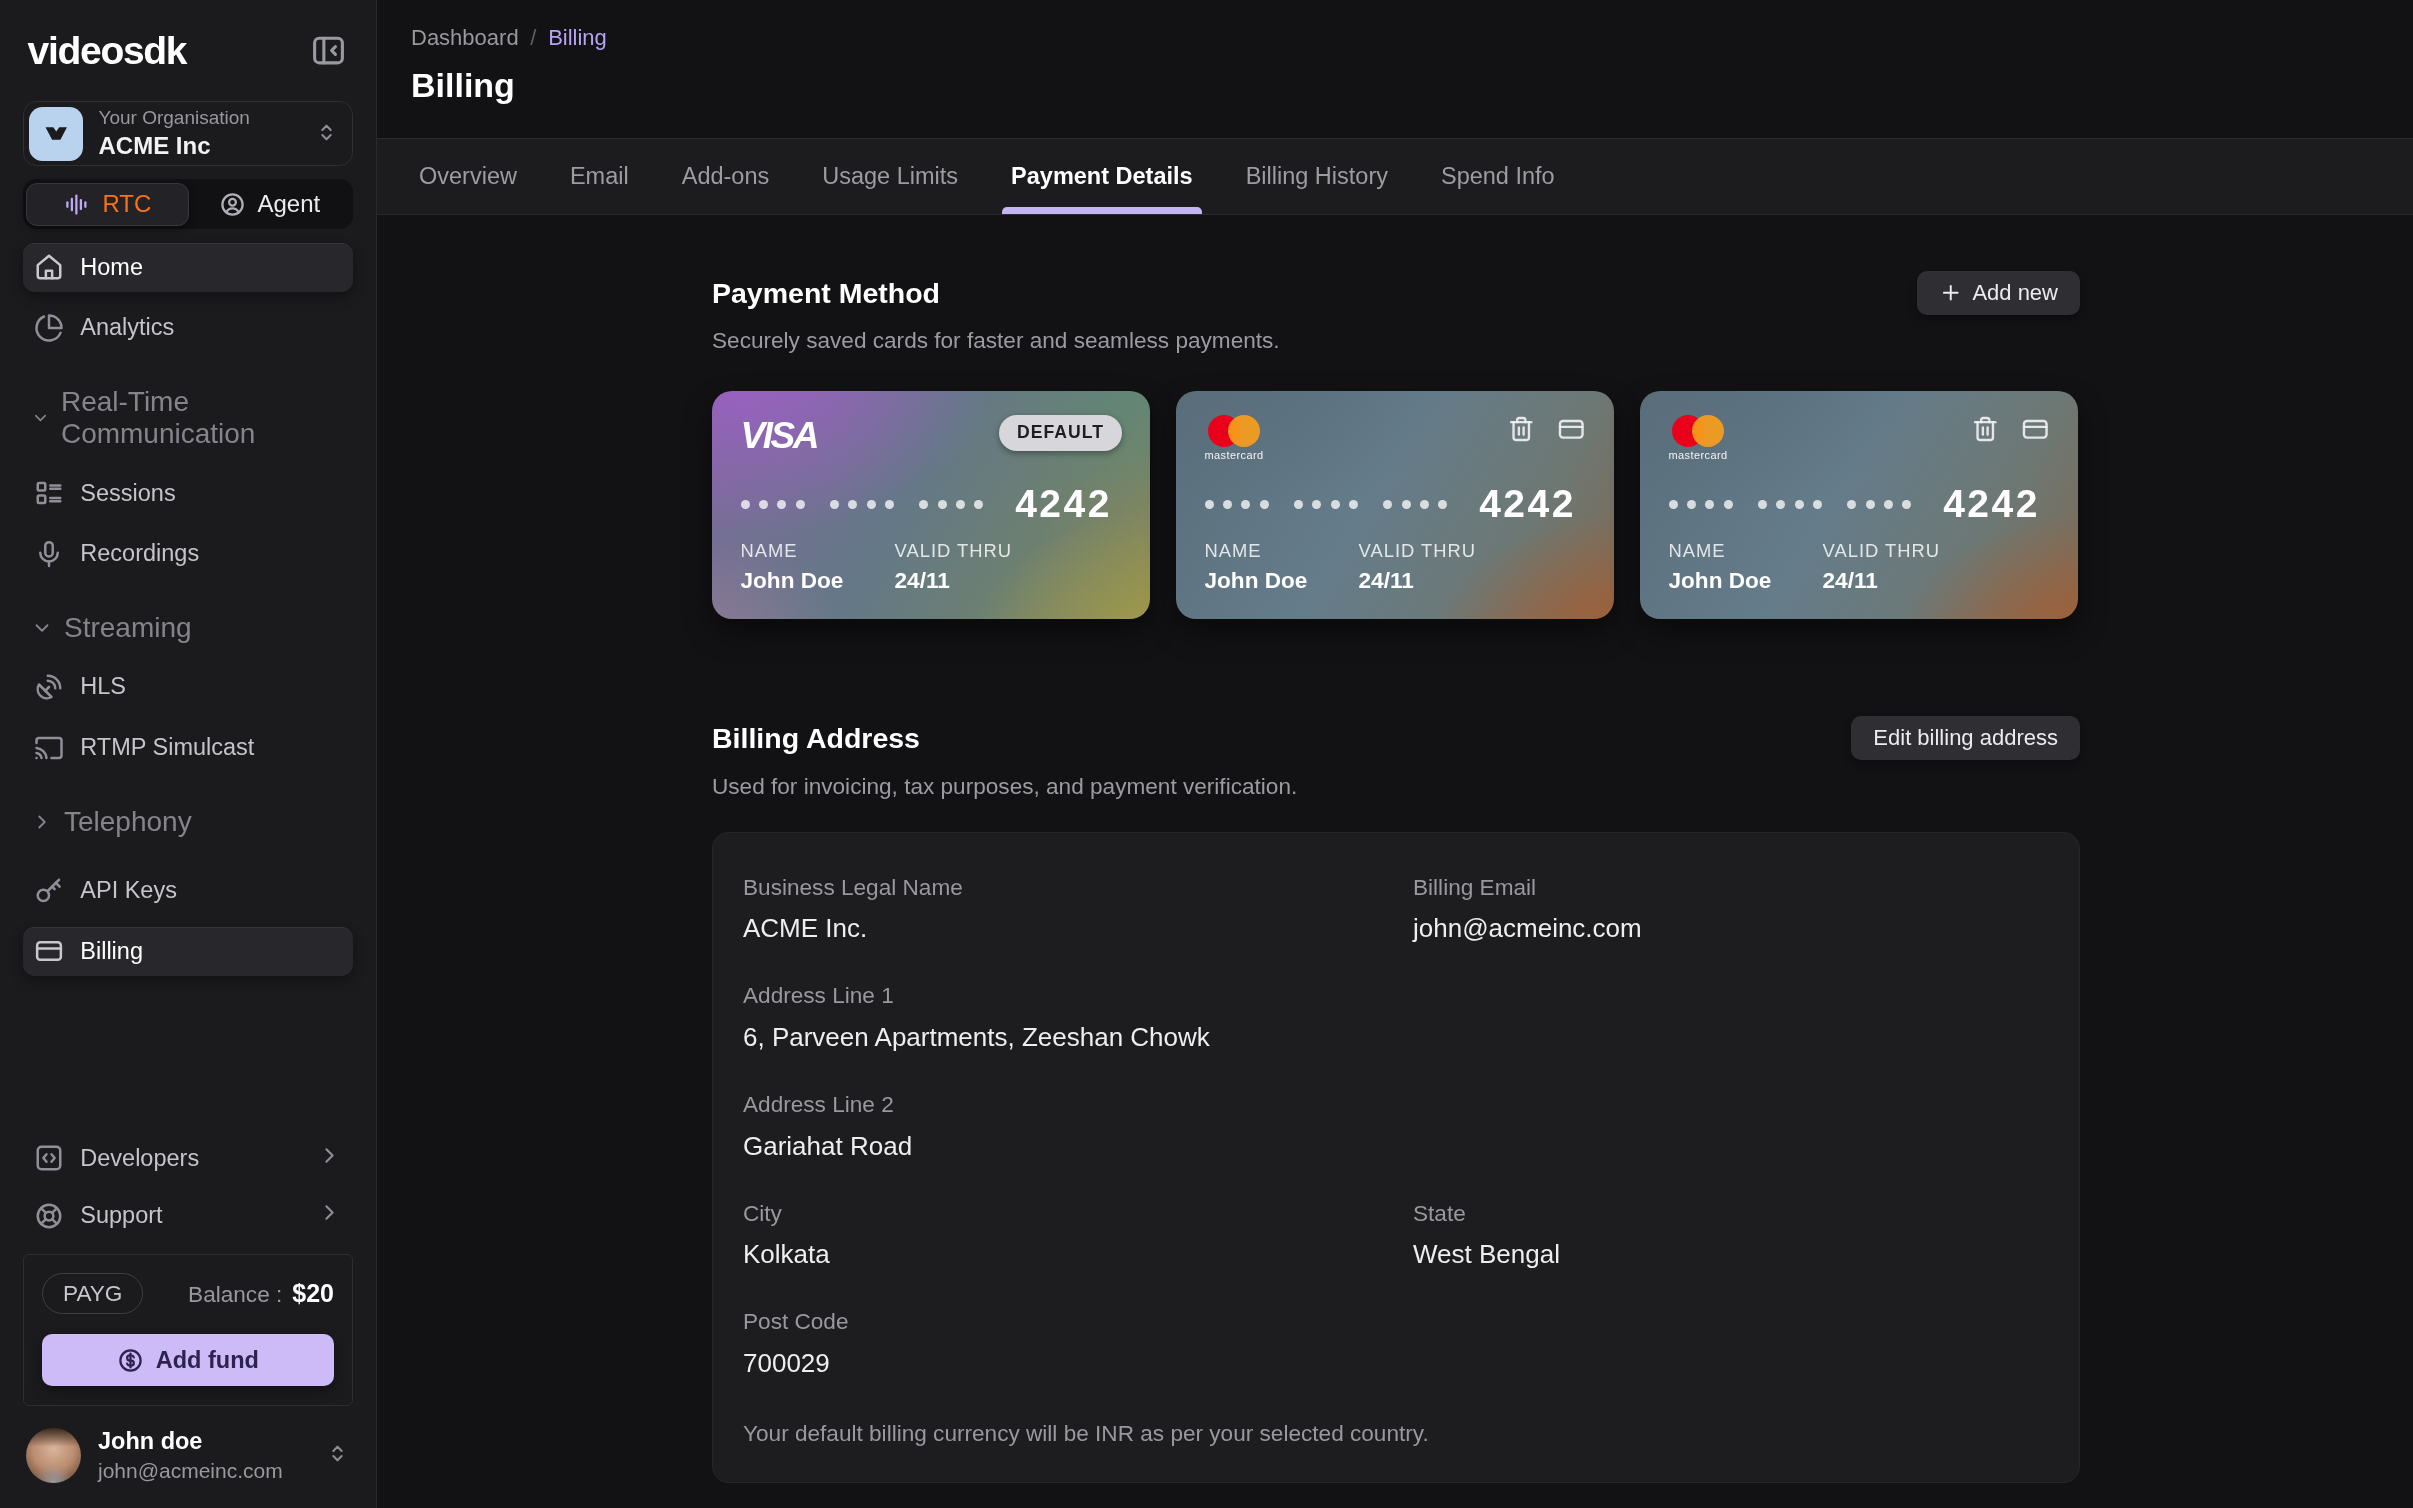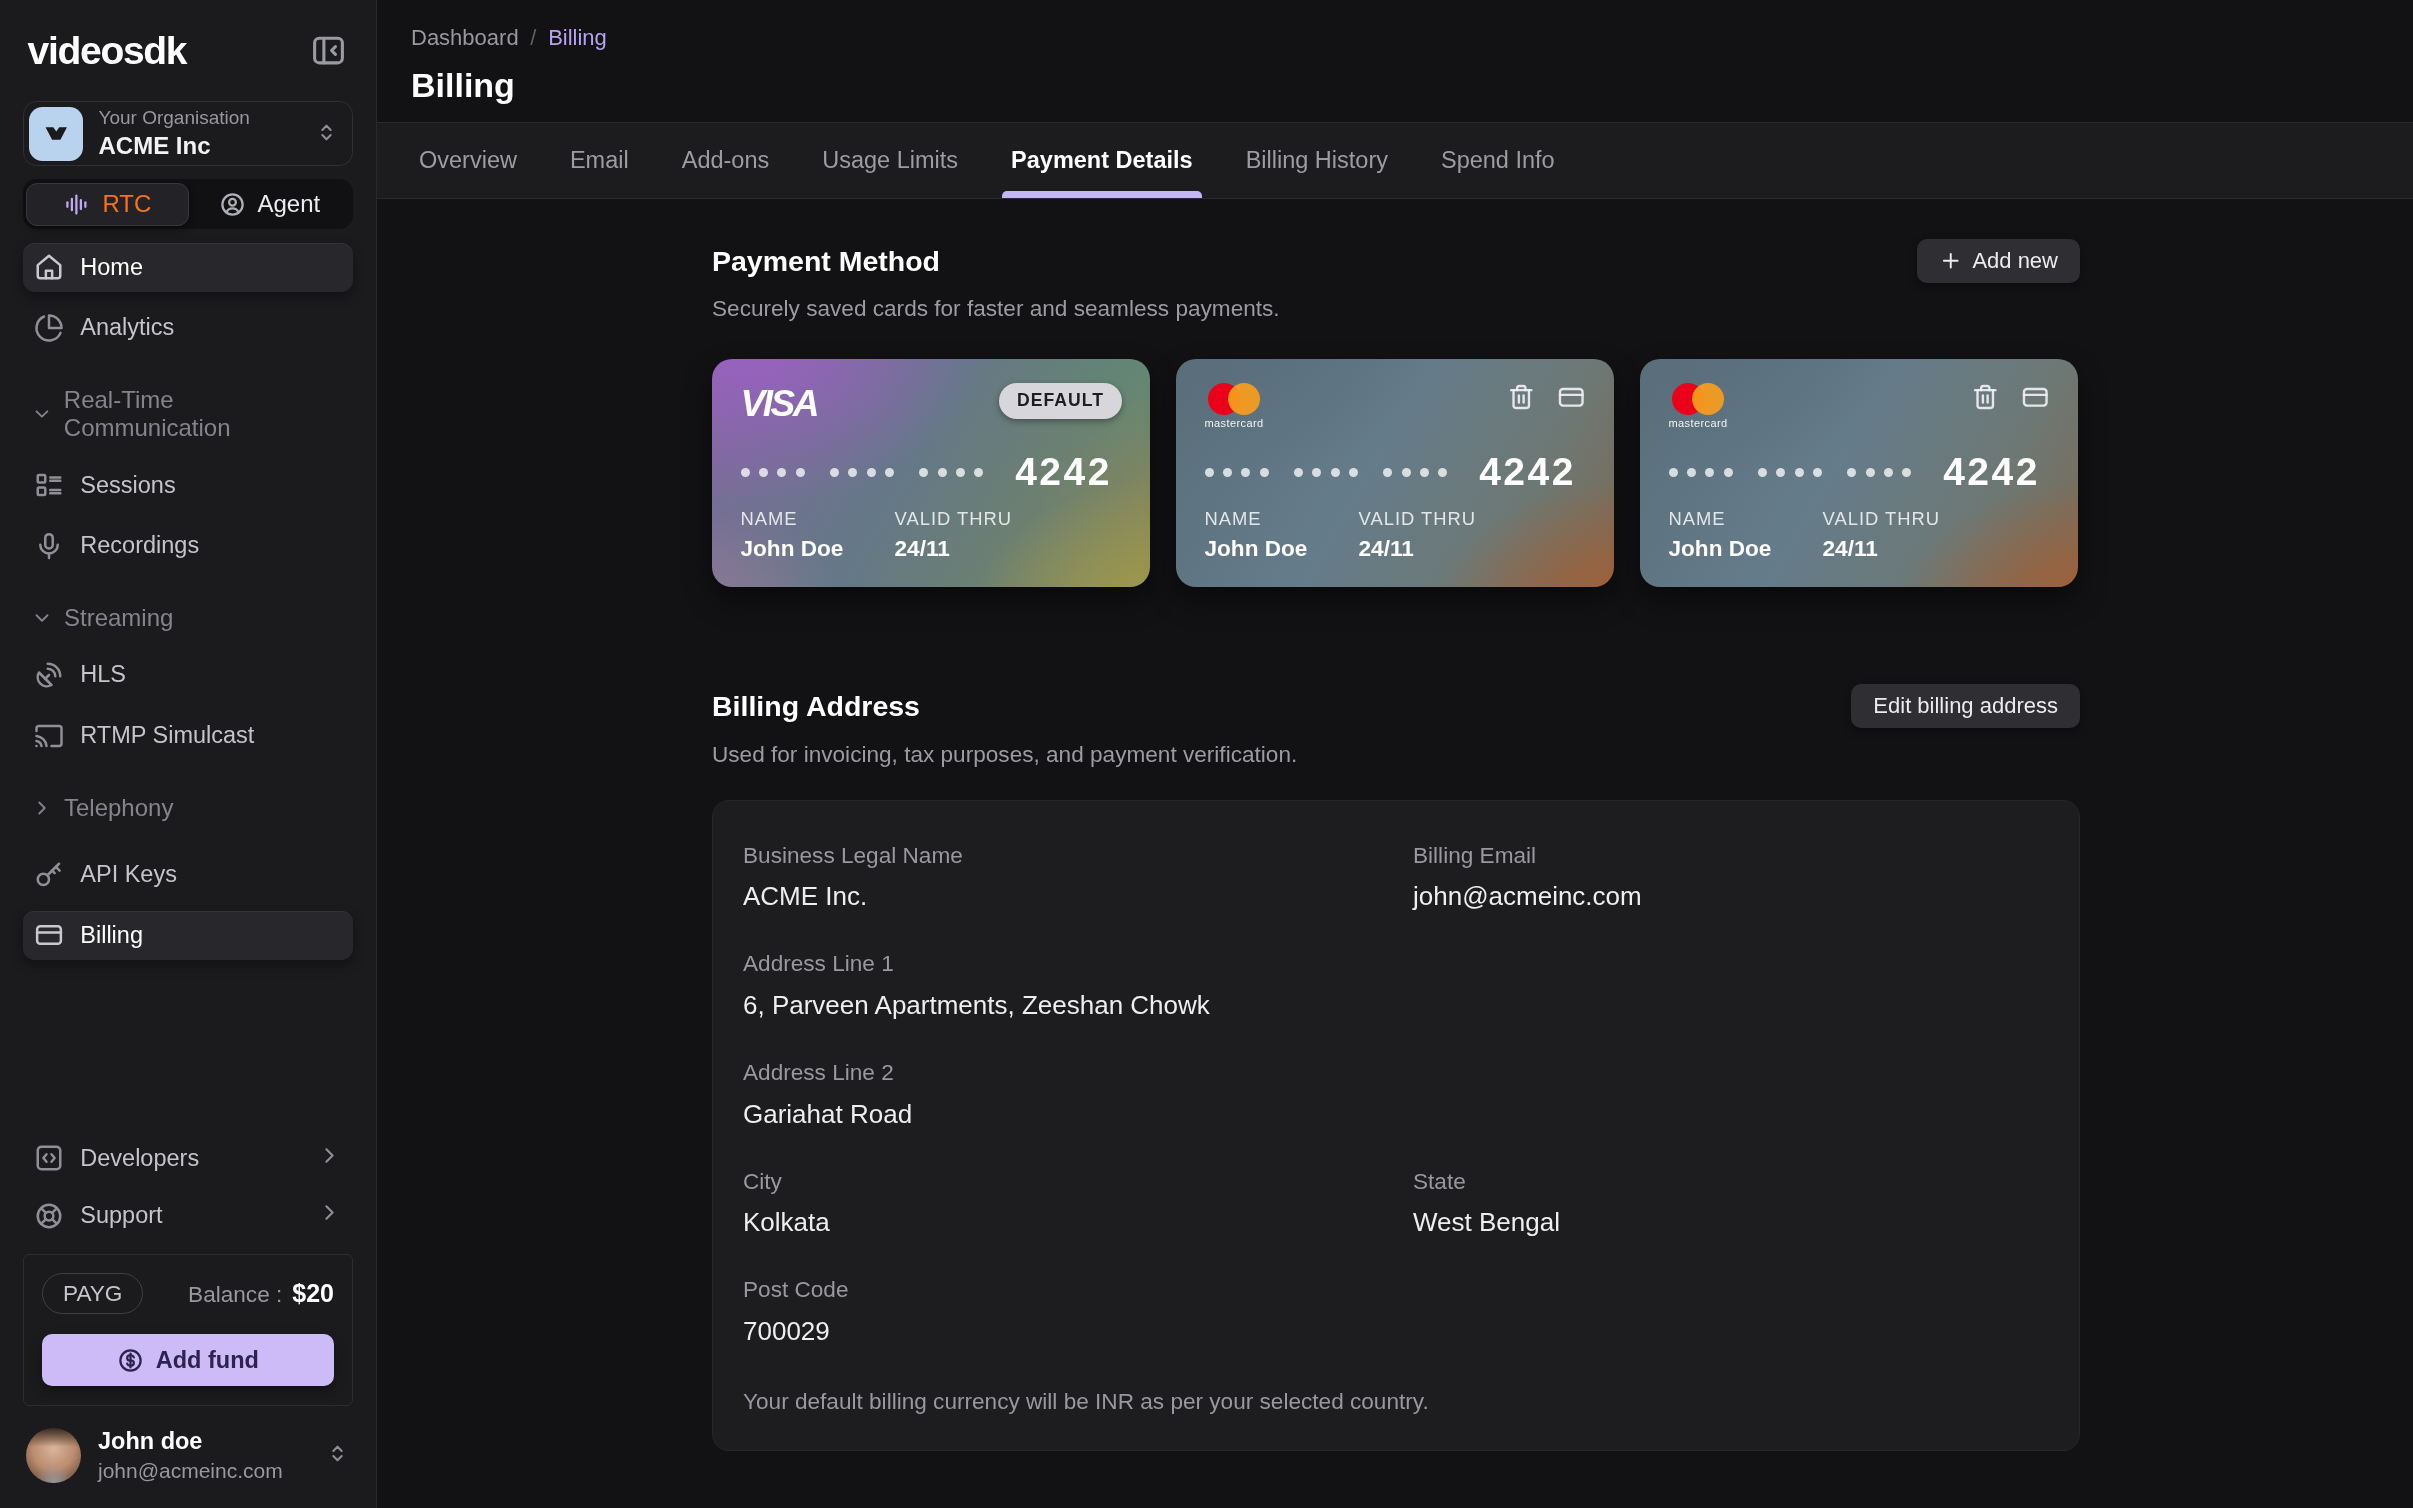--- a/index.html
+++ b/index.html
@@ -47,21 +47,21 @@
 
   .nav { margin-top: 13.4px; display: flex; flex-direction: column; }
   .nav-item {
     height: 49px; border-radius: 11.7px; display: flex; align-items: center; gap: 16px;
     padding: 0 11.7px; font-size: 23.5px; color: #c4c4ca; margin-bottom: 11.7px;
   }
   .nav-item svg { width: 30px; height: 30px; color: #8f8f97; }
   .nav-item.active { background: #28282c; color: #fff; box-shadow: inset 0 0.8px 0 rgba(255,255,255,.08), 0 5px 11.7px rgba(0,0,0,.35); }
   .nav-item.active svg { color: #c8c8ce; }
   .section-head {
-    display: flex; align-items: center; gap: 11px; color: #84848c; font-size: 24px;
+    display: flex; align-items: center; gap: 11px; color: #84848c; font-size: 28px;
     padding: 0 8.4px; margin: 22px 0 18.4px;
   }
   .section-head svg { width: 22px; height: 22px; }
   .side-spacer { flex: 1; }
 
   .bottom-item { margin-bottom: 8.4px; }
   .bottom-item .chev-r { margin-left: auto; color: #8d8d95; }
   .bottom-item .chev-r svg { width: 25px; height: 25px; }
 
   .payg-box { margin-top: 5px; border: 1.3px solid #2c2c31; border-radius: 6px; padding: 18.4px 18.4px 18.4px; }
@@ -83,21 +83,21 @@
     background:
       linear-gradient(to bottom, rgba(52,38,28,.95) 0%, rgba(52,38,28,0) 34%),
       radial-gradient(circle at 50% 100%, #9a9aa0 0%, rgba(154,154,160,0) 30%),
       radial-gradient(circle at 50% 38%, #d9b59b 0%, #bb8c70 48%, #7c5c46 78%, #4a3a30 100%);
   }
   .user-texts { flex: 1; display: flex; flex-direction: column; gap: 4.2px; }
   .user-name { font-size: 23.5px; font-weight: 700; color: #fff; }
   .user-email { font-size: 21px; color: #98989f; }
 
   
-  .main { flex: 1; display: flex; flex-direction: column; background: #121214; }
+  .main { flex: 1; display: flex; flex-direction: column; background: #121214; gap: 16px; }
   .main-header { height: 122px; padding: 25px 0 0 34px; }
   .breadcrumb { display: flex; align-items: center; gap: 11.7px; font-size: 22px; }
   .crumb-parent { color: #98989f; }
   .crumb-sep { color: #5f5f66; }
   .crumb-current { color: #b7a3f2; }
   .page-title { margin-top: 15px; font-size: 34px; font-weight: 700; color: #fff; }
 
   .tabbar {
     height: 77px; background: #1c1c1f; border-top: 0.8px solid #2a2a2e; border-bottom: 0.8px solid #2a2a2e;
     display: flex; align-items: stretch; gap: 53px; padding-left: 42px;

